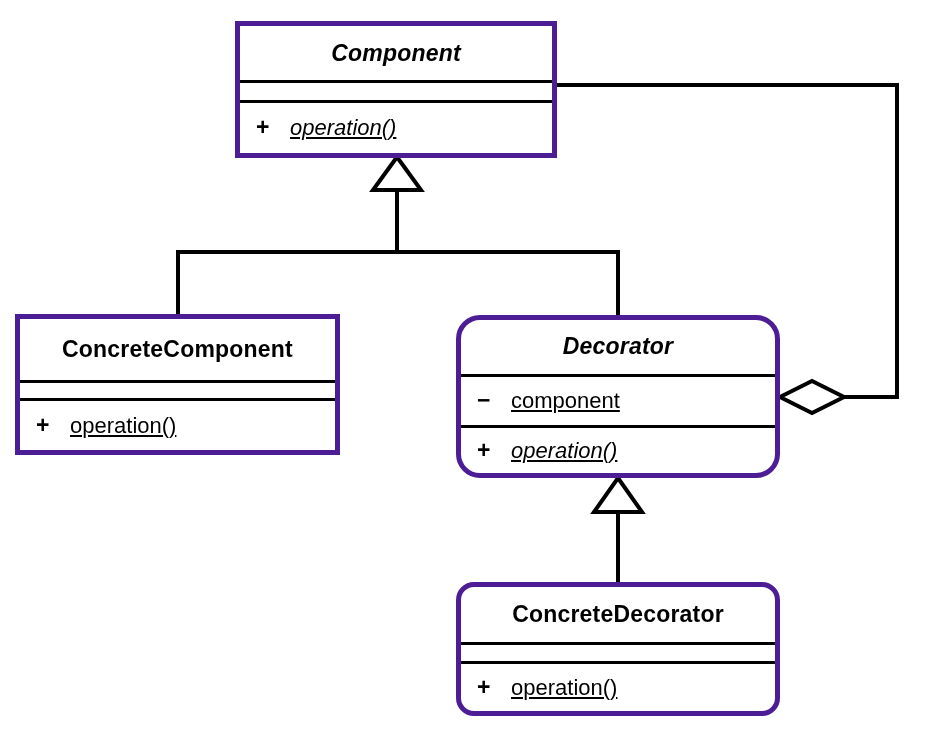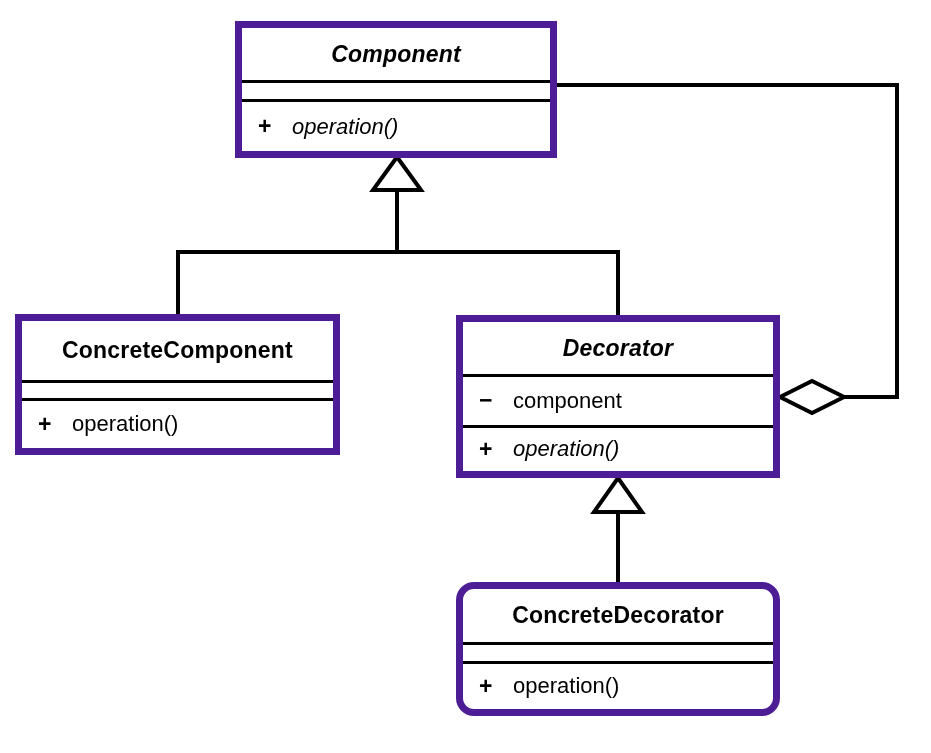--- a/index.html
+++ b/index.html
@@ -23,21 +23,21 @@
     position: absolute;
     left: 0;
     top: 0;
     width: 931px;
     height: 753px;
     pointer-events: none;
   }
   .uml-class {
     position: absolute;
     box-sizing: border-box;
-    border: 7px solid #4c1d95;
+    border: 5px solid #4c1d95;
     background: #ffffff;
     display: flex;
     flex-direction: column;
     z-index: 2;
   }
   .class-name-compartment {
     display: flex;
     align-items: center;
     justify-content: center;
     box-sizing: border-box;
@@ -68,20 +68,21 @@
   }
   .member-visibility {
     width: 34px;
     flex: none;
     font-weight: bold;
     font-size: 23px;
     text-align: left;
   }
   .member-label {
     white-space: nowrap;
+    text-decoration: underline;
   }
   .member-label.abstract {
     font-style: italic;
   }
   .empty-compartment {
     box-sizing: border-box;
   }
 
   
   #class-component {
@@ -102,20 +103,21 @@
   }
   #class-concretecomponent .class-name-compartment { height: 68px; }
   #class-concretecomponent .empty-compartment { height: 17px; }
   #class-concretecomponent .members-compartment { height: 54px; }
 
   #class-decorator {
     left: 456px;
     top: 315px;
     width: 324px;
     height: 163px;
+    border-radius: 24px;
   }
   #class-decorator .class-name-compartment { height: 54px; }
   #class-decorator .members-compartment.attributes { height: 49px; }
   #class-decorator .members-compartment.operations { height: 45px; }
 
   #class-concretedecorator {
     left: 456px;
     top: 582px;
     width: 324px;
     height: 134px;

